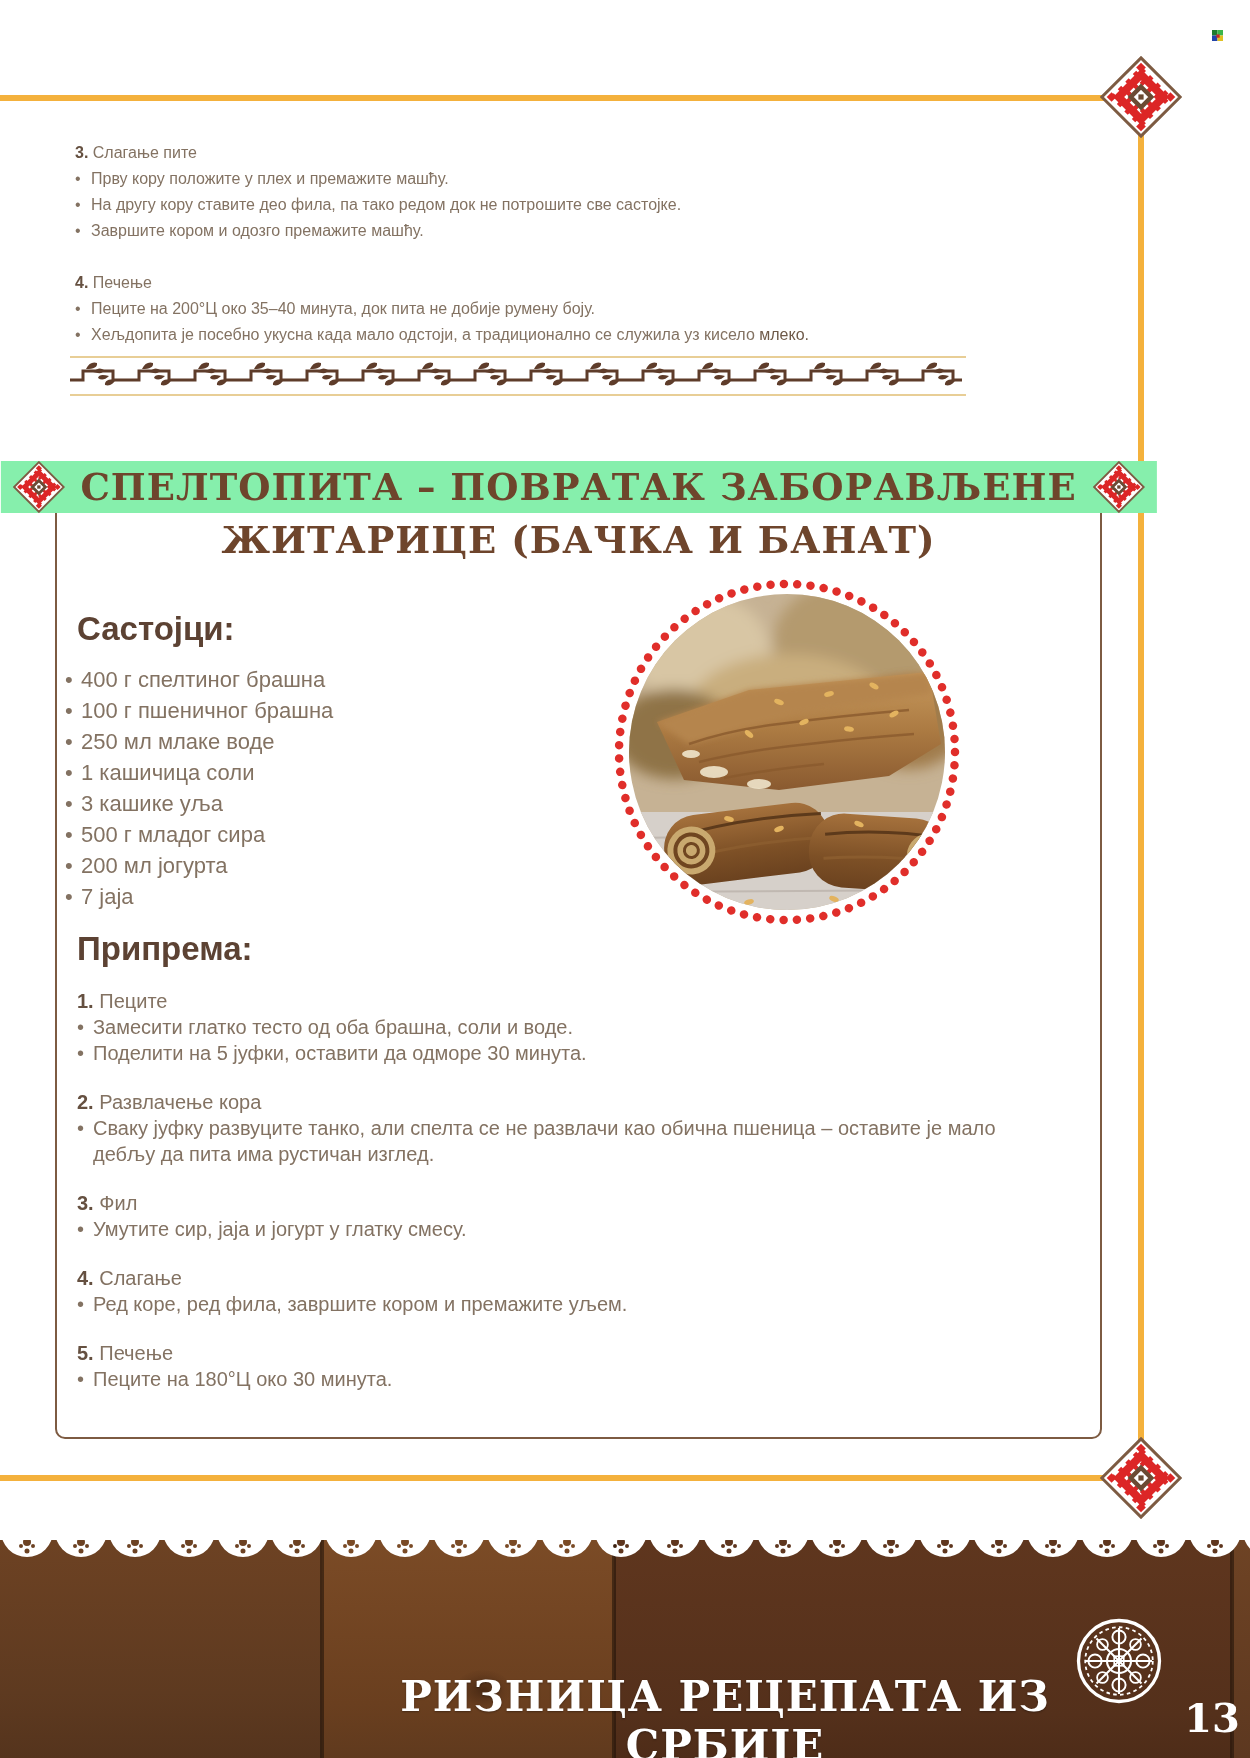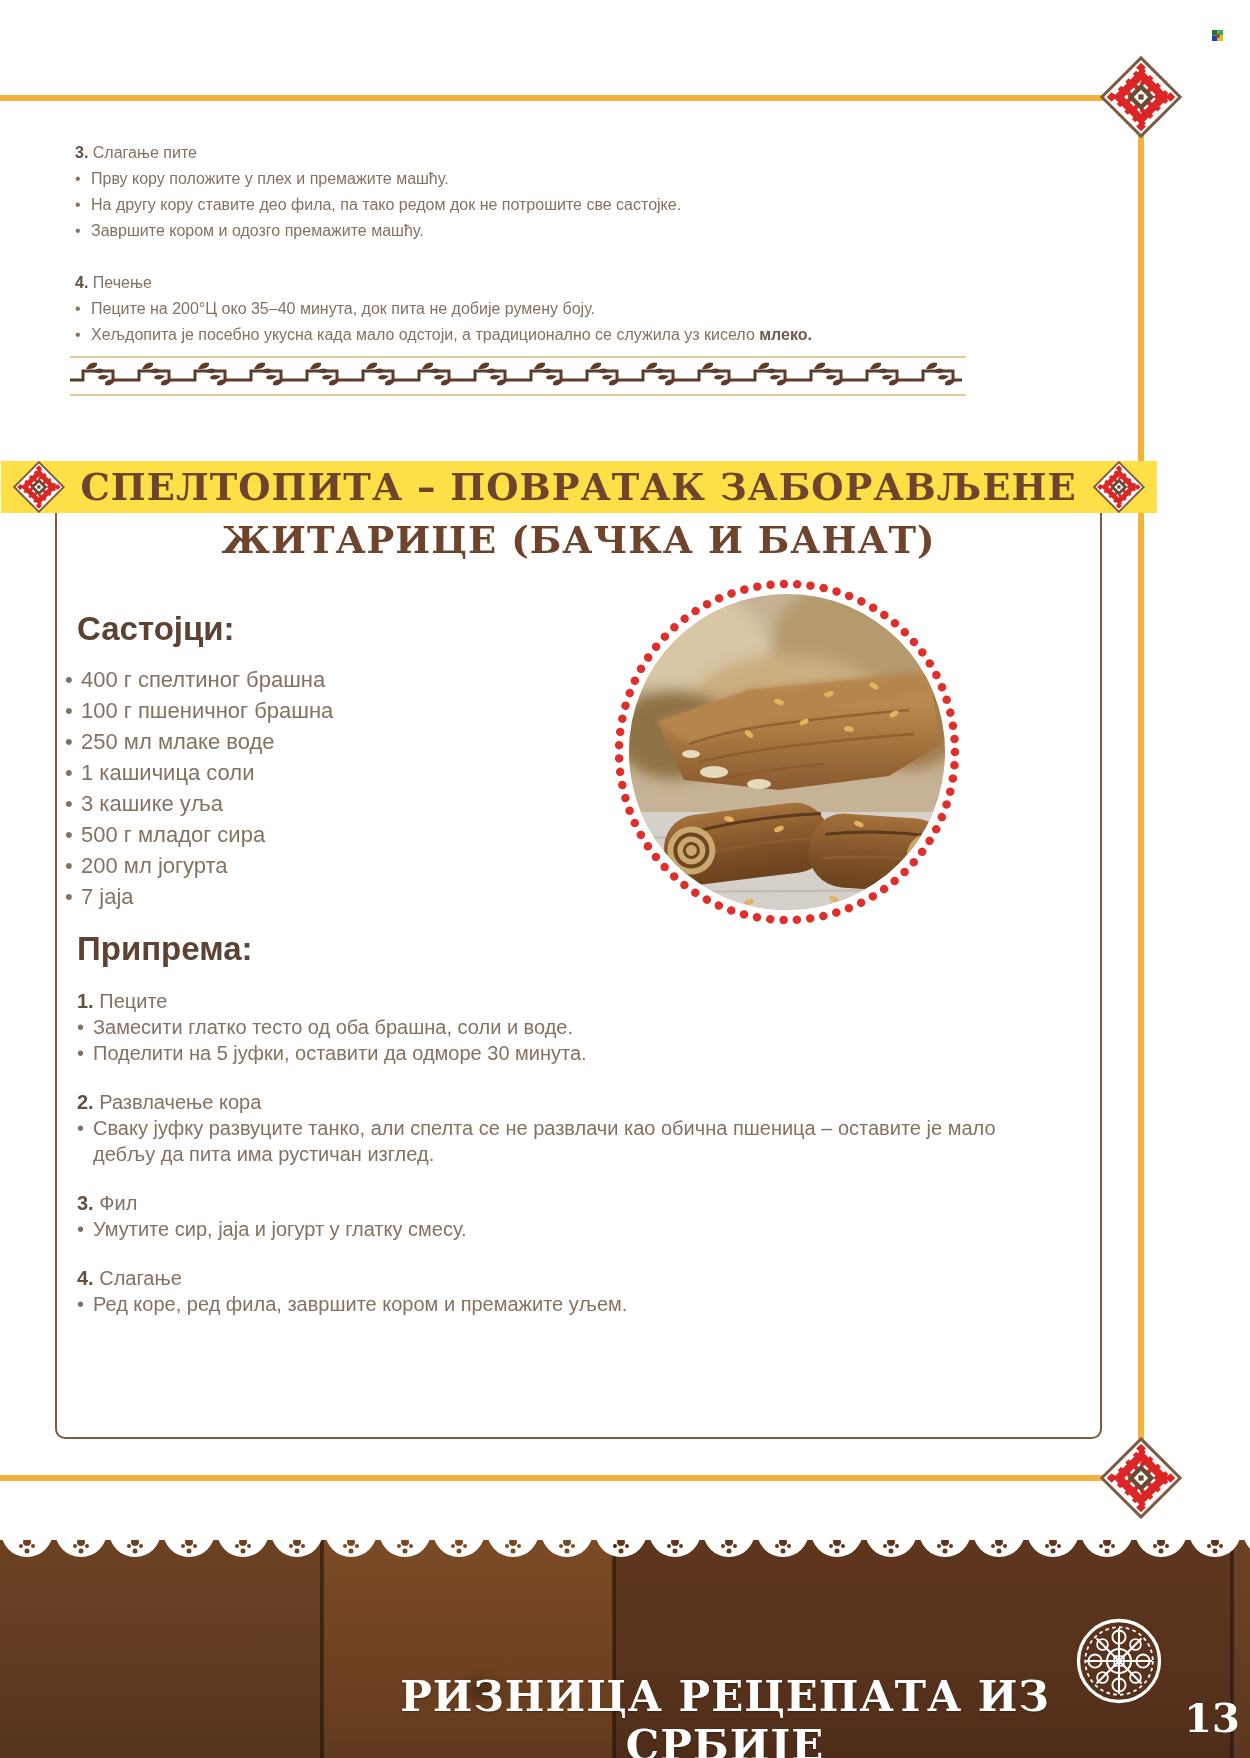--- a/index.html
+++ b/index.html
@@ -12,29 +12,29 @@
   .f-top{left:0;top:95px;width:1141px;height:6px;}
   .f-right{left:1138px;top:95px;width:6px;height:1386px;}
   .f-bottom{left:0;top:1475px;width:1141px;height:6px;}
 
   
   .toptext{left:75px;top:140px;width:960px;color:#837262;font-size:16px;line-height:26px;}
   .num{font-weight:700;color:#655040;}
   .bullet{position:relative;padding-left:16px;}
   .bullet::before{content:"•";position:absolute;left:0;color:#837262;}
   .gap{height:26px;}
-  .b{font-weight:700;color:#6E5A49;}
+  .b{font-weight:400;color:#6E5A49;}
 
   
   .divider{left:70px;top:356px;width:896px;border-top:2px solid #E8CE96;border-bottom:2px solid #E8CE96;
            padding:3px 0;}
 
   
   .card{left:55px;top:490px;width:1043px;height:945px;border:2px solid #7d5b42;border-radius:10px;}
-  .cardtitle{position:absolute;top:-31px;left:50%;transform:translateX(-50%);background:#fde047;
+  .cardtitle{position:absolute;top:-31px;left:50%;transform:translateX(-50%);background:#86efac;
              display:flex;align-items:center;gap:16px;padding:0 12px;white-space:nowrap;}
   .title-line{font-family:"DejaVu Serif",serif;font-weight:700;color:#6E452C;font-size:37px;
               letter-spacing:1px;}
   .title2{position:absolute;top:26px;width:100%;text-align:center;font-family:"DejaVu Serif",serif;
           font-weight:700;color:#6E452C;font-size:37px;letter-spacing:1px;}
   .sechead{font-weight:700;color:#5C4233;font-size:33px;}
   .ing-head{left:20px;top:118px;}
   .ing-list{left:8px;top:172px;width:330px;color:#837262;font-size:22px;line-height:31px;}
   .prep-head{left:20px;top:438px;}
   .steps{left:20px;top:496px;width:945px;color:#837262;font-size:20px;line-height:26px;}
@@ -287,20 +287,24 @@
         <div class="bullet">Сваку јуфку развуците танко, али спелта се не развлачи као обична пшеница – оставите је мало дебљу да пита има рустичан изглед.</div>
       </div>
       <div class="step">
         <div><span class="num">3.</span> <span>Фил</span></div>
         <div class="bullet">Умутите сир, јаја и јогурт у глатку смесу.</div>
       </div>
       <div class="step">
         <div><span class="num">4.</span> <span>Слагање</span></div>
         <div class="bullet">Ред коре, ред фила, завршите кором и премажите уљем.</div>
       </div>
+      <div class="step">
+        <div><span class="num">5.</span> <span>Печење</span></div>
+        <div class="bullet">Пеците на 180°Ц око 30 минута.</div>
+      </div>
     </div>
   </div>
 
   <div class="abs wood">
     <div class="plank pA"></div>
     <div class="plank pB"></div>
     <div class="plank pC"></div>
     <div class="plank pD"></div>
     <div class="seam" style="left:320px"></div>
     <div class="seam" style="left:612px"></div>

